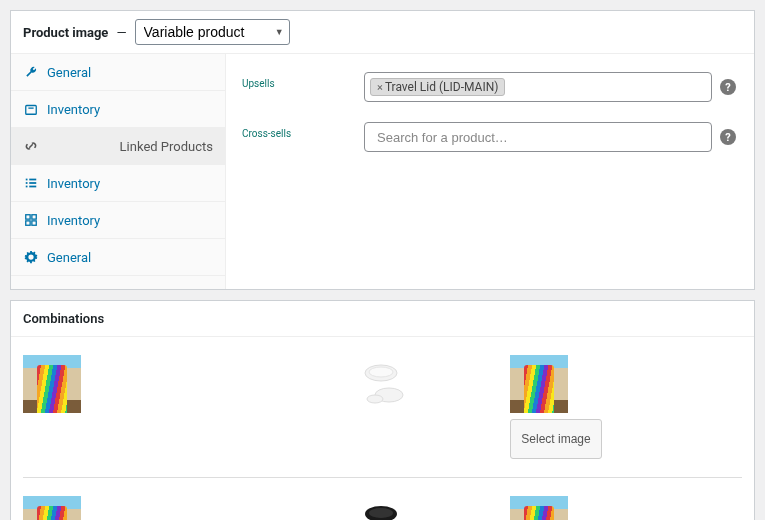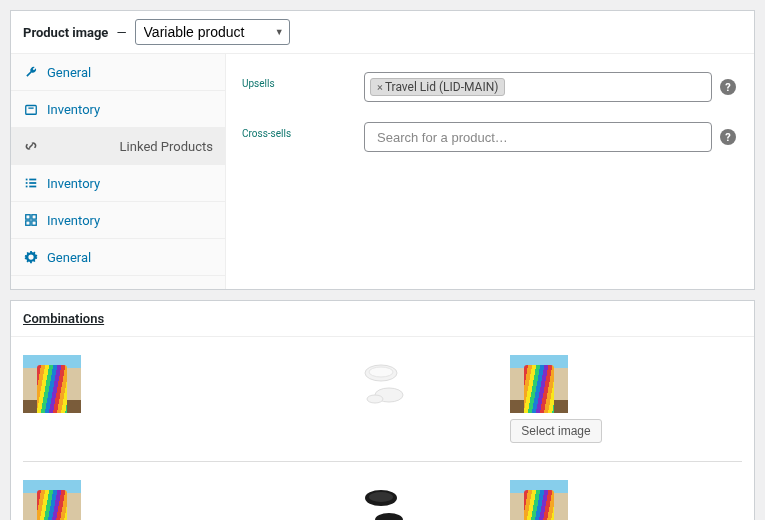--- a/index.html
+++ b/index.html
@@ -23,31 +23,31 @@
 .form-row { display: flex; align-items: flex-start; margin-bottom: 20px; gap: 12px; }
 .form-label { width: 110px; padding-top: 6px; color: #0f766e; font-size: 10px; }
 .form-field { flex: 1; display: flex; align-items: center; gap: 8px; }
 .multiselect { flex: 1; border: 1px solid #8c8f94; border-radius: 4px; min-height: 30px; padding: 3px 5px; display: flex; align-items: center; flex-wrap: wrap; }
 .tag { background: #ddd; border: 1px solid #bbb; border-radius: 3px; padding: 1px 6px; font-size: 12px; color: #444; display: inline-flex; align-items: center; gap: 2px; }
 .tag .x { color: #666; cursor: pointer; font-size: 11px; }
 .search-field { flex: 1; border: 1px solid #8c8f94; border-radius: 4px; min-height: 30px; padding: 5px 12px; font-size: 13px; color: #777; outline: none; width: 100%; }
 .search-field::placeholder { color: #888; }
 .help { width: 16px; height: 16px; border-radius: 50%; background: #777; color: #fff; font-size: 11px; display: inline-flex; align-items: center; justify-content: center; font-weight: 700; cursor: help; flex-shrink: 0; }
 .combinations { margin-top: 10px; border: 1px solid #ccd0d4; background: #fff; }
-.combinations-header { padding: 10px 12px; border-bottom: 1px solid #eee; font-weight: 600; text-decoration: underline; }
+.combinations-header { padding: 10px 12px; border-bottom: 1px solid #eee; font-weight: 600; }
 .combo-rows { padding: 0 12px; }
 .combo-row { display: flex; align-items: flex-start; padding: 18px 0; border-bottom: 1px solid #ddd; gap: 12px; }
 .combo-row:last-child { border-bottom: none; }
 .combo-col { flex: 1; display: flex; flex-direction: column; align-items: flex-start; gap: 6px; }
 .combo-col.center { align-items: center; }
 .thumb { width: 58px; height: 58px; display: block; }
 .thumb.rainbow { background: linear-gradient(180deg, #87ceeb 0%, #87ceeb 22%, #d9c7a3 22%, #d9c7a3 78%, #7a5c3a 78%, #7a5c3a 100%); position: relative; overflow: hidden; }
 .thumb.rainbow::after { content: ""; position: absolute; left: 14px; top: 10px; width: 30px; height: 48px; background: repeating-linear-gradient(100deg, #e03a3a 0 4px, #f5a623 4px 8px, #f8e71c 8px 12px, #2ecc71 12px 16px, #1b7fd6 16px 20px, #7b2fc9 20px 24px); border-radius: 3px 3px 0 0; }
 .lid-svg { width: 60px; height: 58px; }
-.btn-small { border: 1px solid #ccc; background: #f7f7f7; padding: 4px 10px; font-size: 12px; border-radius: 3px; cursor: pointer; color: #555; }
+.btn-small { border: 1px solid #ccc; background: #f7f7f7; padding: 12px 10px; font-size: 12px; border-radius: 3px; cursor: pointer; color: #555; }
 </style>
 </head>
 <body>
 
 <div class="panel">
   <div class="panel-header">
     <span class="title">Product image</span>
     <span class="dash">—</span>
     <span class="select-wrap">
       <select class="product-type-select">

